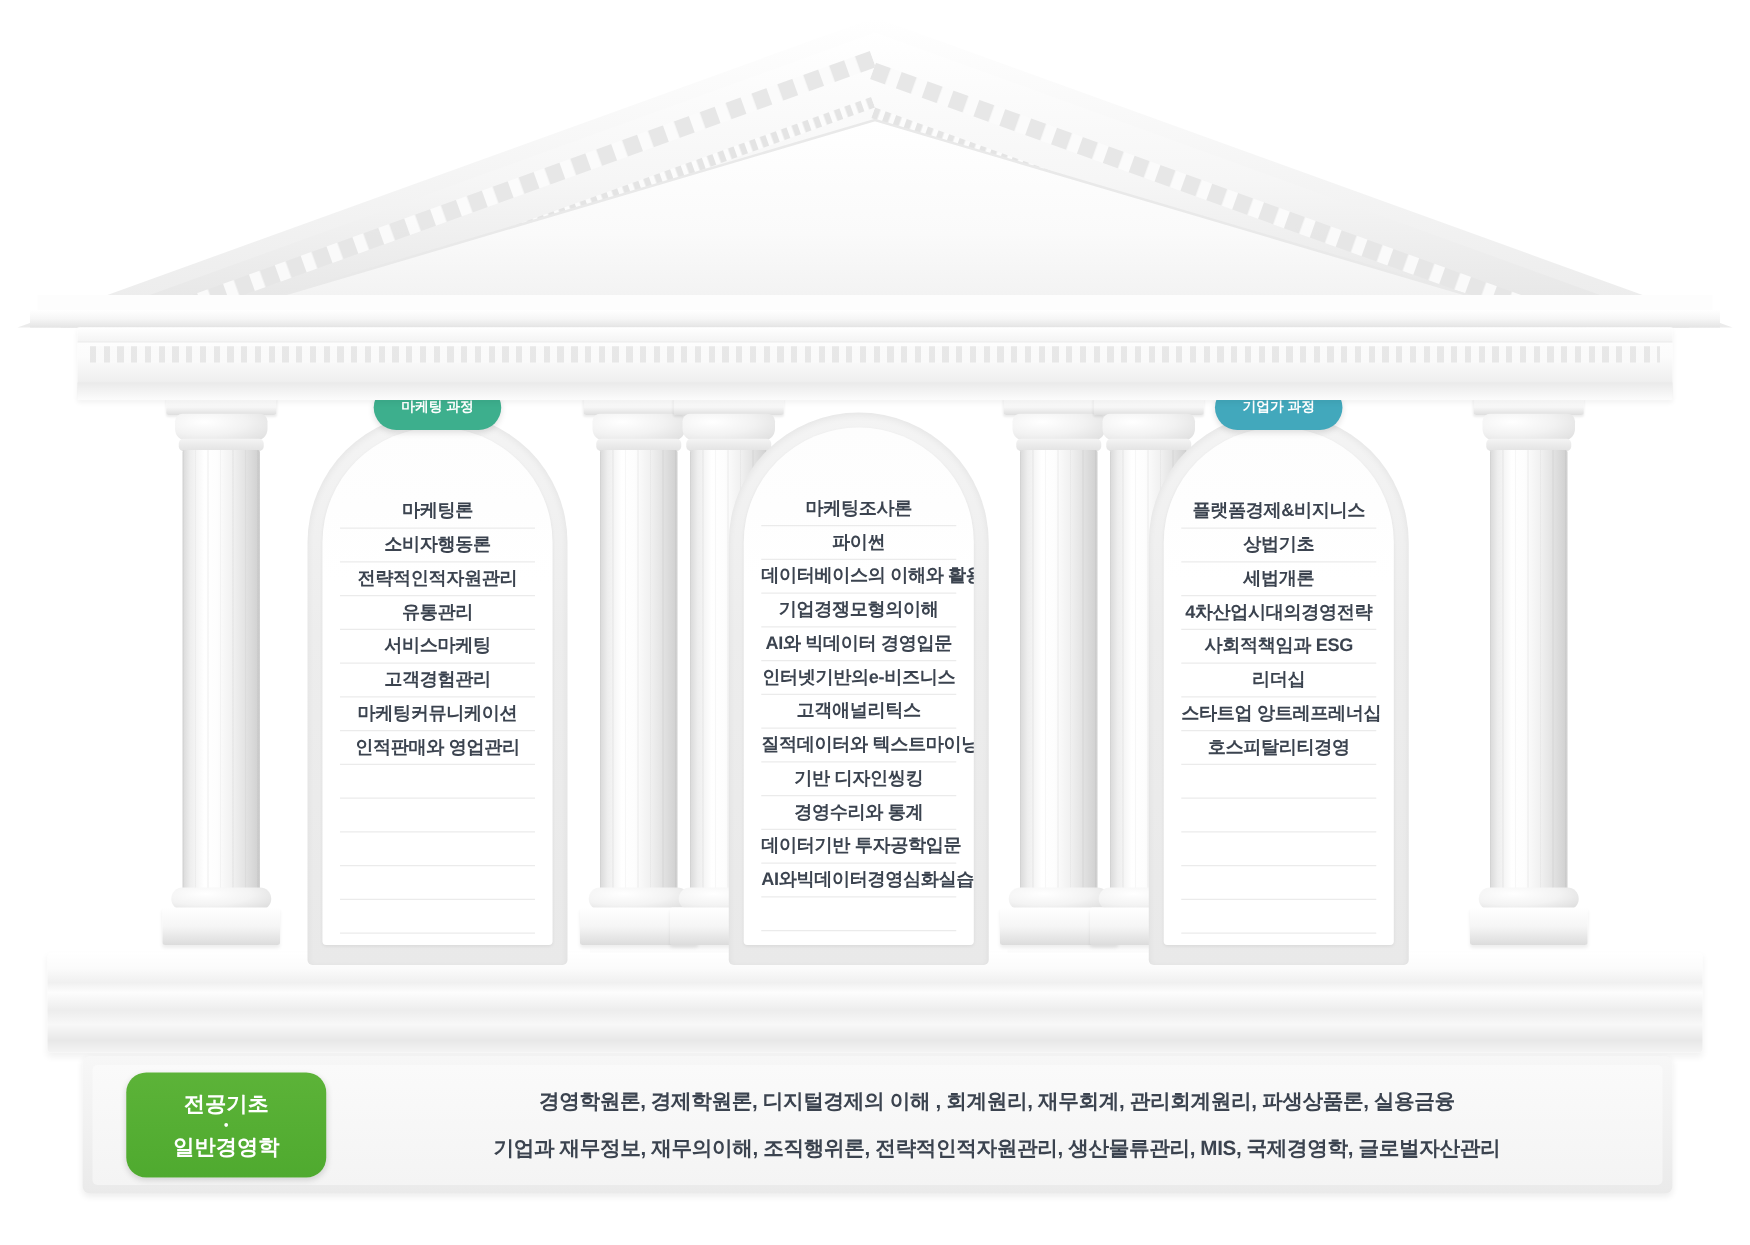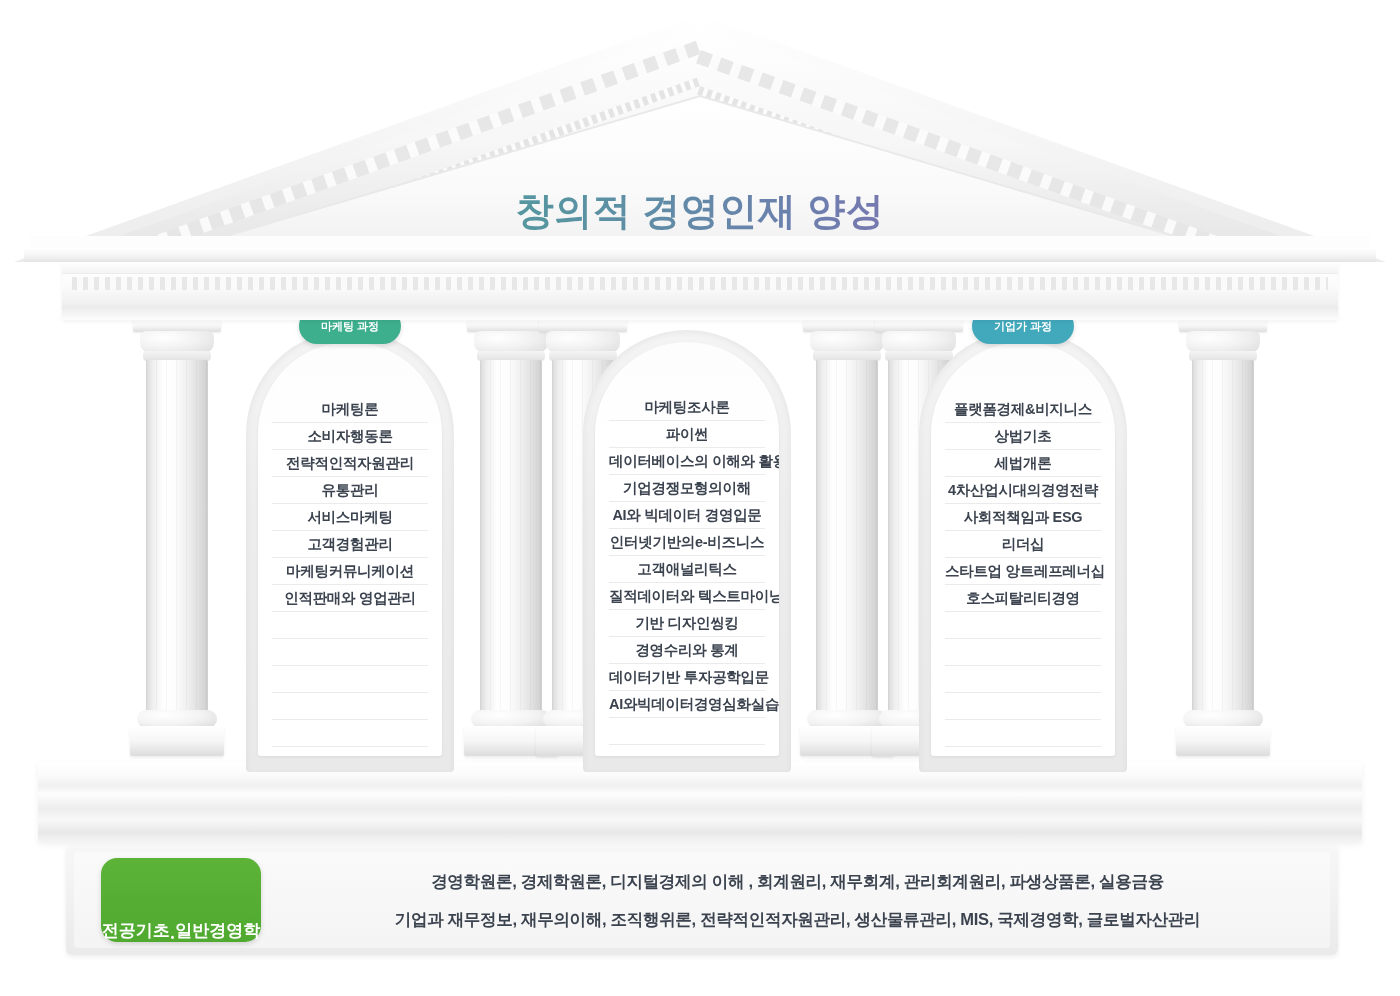--- a/index.html
+++ b/index.html
@@ -225,25 +225,25 @@
     position: absolute;
     left: 35px; top: 13px;
     width: 160px; height: 84px;
     background: linear-gradient(180deg,#5cb338 0%, #4faa2f 100%);
     border-radius: 16px;
     color: #fff;
     text-align: center;
     font-size: 17px;
     font-weight: 700;
     display: flex;
+    flex-direction: column;
     justify-content: center;
     gap: 1px;
     box-shadow: 0 2px 5px rgba(0,0,0,.15);
     z-index: 3;
-    align-items: flex-end;
   }
   .found-badge .dot { font-size: 10px; line-height: 9px; }
   .found-text {
     position: absolute;
     left: 215px; top: 17px; right: 24px;
     z-index: 3;
   }
   .found-line {
     font-size: 16.5px;
     font-weight: 600;
@@ -314,21 +314,20 @@
 
       <polygon points="700,96 1262,262 138,262" fill="url(#gTympanum)"></polygon>
 
       <polyline points="138,262 700,96 1262,262" fill="none" stroke="#e9e9e9" stroke-width="2"></polyline>
 
       <rect x="30" y="236" width="1340" height="12" fill="#fdfdfd"></rect>
       <rect x="24" y="248" width="1352" height="14" fill="url(#gCornice)"></rect>
     </svg>
   </div>
 
-  <div class="title">창의적 경영인재 양성</div>
 
   <div class="entablature">
     <div class="band-top"></div>
     <div class="dentils"></div>
     <div class="band-bottom"></div>
   </div>
 
   <div class="steps" style="left:472px; width:140px;"></div>
   <div class="steps" style="left:806px; width:140px;"></div>
 

